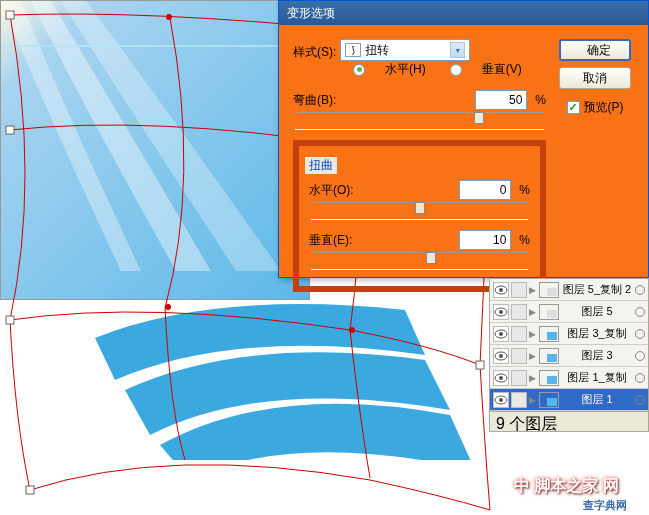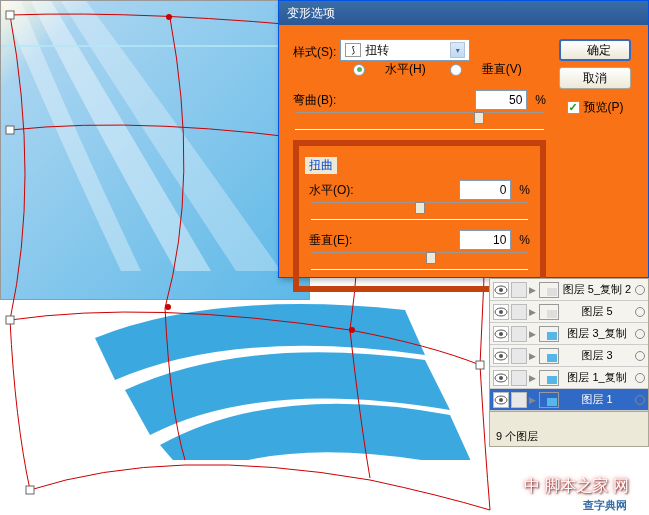--- a/index.html
+++ b/index.html
@@ -51,23 +51,23 @@
     .vis-cell { width: 16px; height: 16px; border: 1px solid #bbb; display: flex; align-items: center; justify-content: center; background: #fff; font-size: 10px; }
     .eye { width: 14px; height: 10px; }
     .lock-cell { width: 16px; height: 16px; border: 1px solid #bbb; background: #e8e8e8; }
     .tri { width: 8px; color: #888; font-size: 9px; }
     .swatch { width: 20px; height: 16px; border: 1px solid #999; display: flex; align-items: center; justify-content: center; position: relative; }
     .swatch-inner { position:absolute; right:1px; bottom:1px; width:10px; height:8px; }
     .layer-name { flex: 1; font-size: 11px; white-space: nowrap; overflow: hidden; text-align: center; }
     .layer-o { width: 10px; height: 10px; border: 1px solid #888; border-radius: 50%; }
     .layer-row.selected { background: #3169c6; color: #fff; }
     .layer-row.selected .layer-name { color: #fff; }
-    .panel-footer { height: 20px; padding: 17px 6px; font-size: 11px; border-top: 1px solid #aca899; }
-    
-    .watermark { position: absolute; right: 20px; bottom: 18px; color: #fff; font-size: 16px; font-weight: normal; text-shadow: 0 0 4px #e33, 1px 1px 2px #333; pointer-events: none; }
+    .panel-footer { height: 20px; padding: 2px 6px; font-size: 16px; border-top: 1px solid #aca899; }
+    
+    .watermark { position: absolute; right: 30px; bottom: 18px; color: #fff; font-size: 16px; font-weight: bold; text-shadow: 0 0 4px #e33, 1px 1px 2px #333; pointer-events: none; }
     .watermark2 { position: absolute; right: 22px; bottom: 2px; color: #3a6ea5; font-size: 11px; pointer-events: none; font-weight: bold; }
   </style>
 </head>
 <body>
 
 <div class="canvas-area">
   <div class="canvas-bg">
     <svg width="310" height="300" style="position:absolute;left:0;top:0">
       <path d="M 20 0 Q 60 100 140 270 L 120 270 Q 45 110 0 0 Z" fill="rgba(255,255,255,0.35)"></path>
       <path d="M 50 0 Q 110 100 210 270 L 175 270 Q 85 110 30 0 Z" fill="rgba(255,255,255,0.4)"></path>

